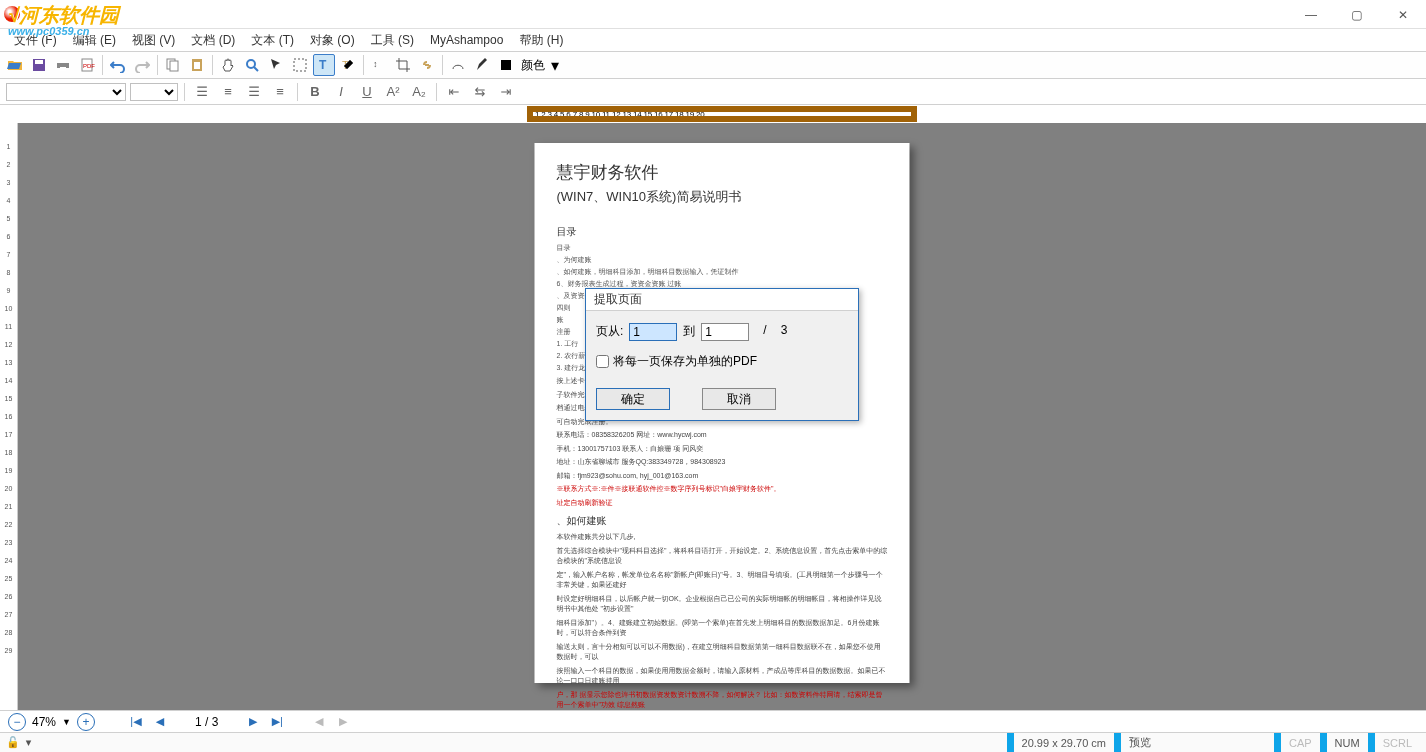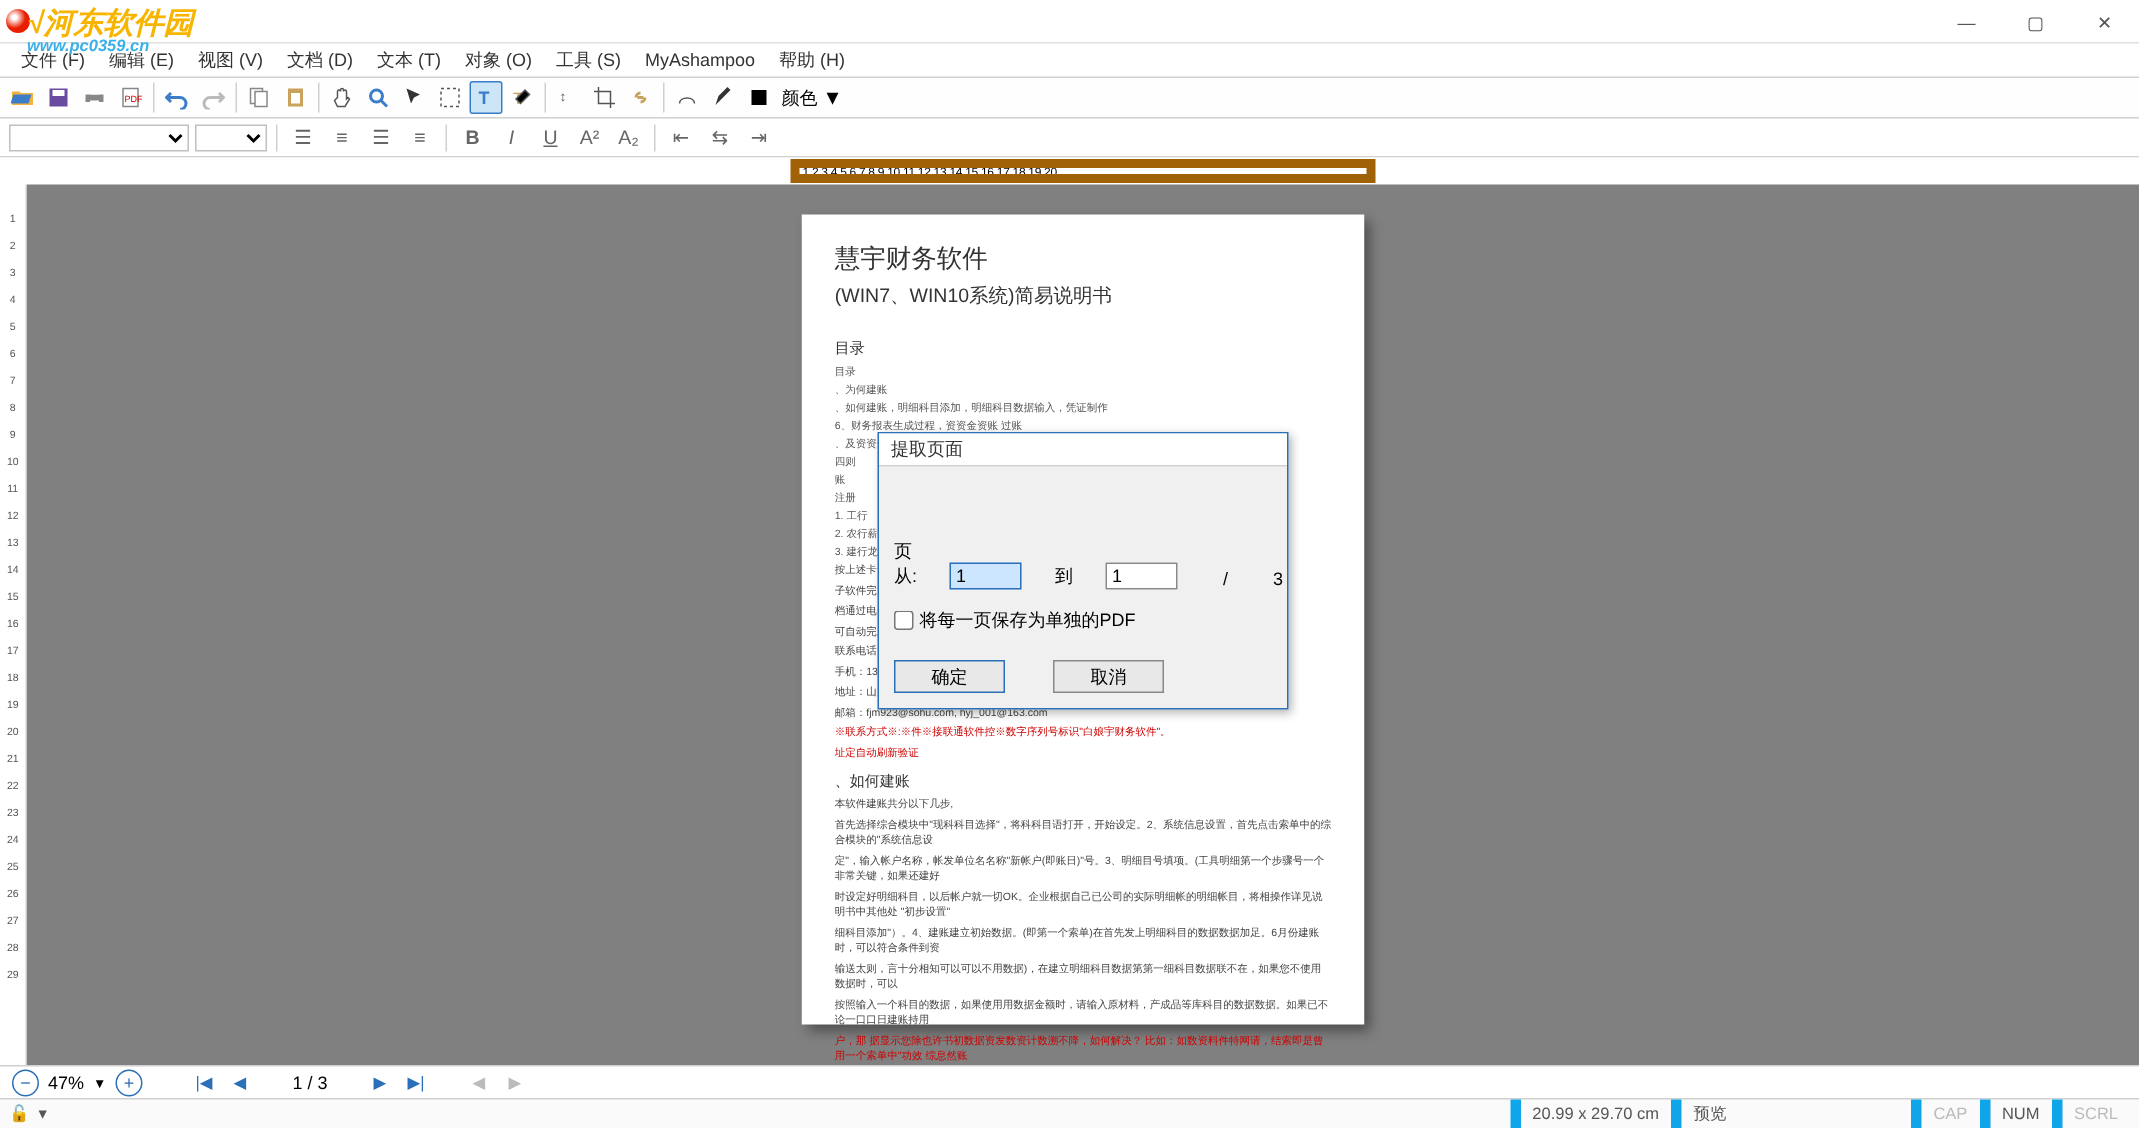--- a/index.html
+++ b/index.html
@@ -30,36 +30,36 @@
 .page { position: absolute; left: 50%; top: 20px; transform: translateX(-50%); width: 375px; height: 540px; background: #fff; box-shadow: 4px 4px 8px rgba(0,0,0,0.4); padding: 18px 22px; font-size: 8px; color: #333; }
 .page h1 { font-size: 17px; font-weight: 400; margin-bottom: 4px; }
 .page h2 { font-size: 13px; font-weight: 400; margin-bottom: 19px; }
 .page h3 { font-size: 10px; font-weight: 400; margin-bottom: 4px; }
 .page .toc li { font-size: 7px; color: #555; margin: 2px 0; list-style: none; }
 .page p { font-size: 7px; line-height: 1.5; margin: 3px 0; color: #444; }
 .page .red { color: #c00; }
 .dialog { position: absolute; left: 50%; top: 165px; transform: translateX(-50%); width: 274px; background: #f0f0f0; border: 1px solid #2a6fb8; box-shadow: 2px 2px 6px rgba(0,0,0,0.3); z-index: 100; }
 .dialog-title { height: 22px; background: #fff; border-bottom: 1px solid #d0d0d0; padding: 0 8px; font-size: 12px; display: flex; align-items: center; color: #333; }
 .dialog-body { padding: 12px 10px 10px; font-size: 12px; }
-.dlg-row { display: flex; align-items: flex-end; margin-bottom: 12px; gap: 22px; margin-top: 36px; }
+.dlg-row { display: flex; align-items: flex-start; margin-bottom: 12px; gap: 6px; }
 .dlg-input { width: 48px; height: 18px; border: 1px solid #888; font-size: 12px; padding: 0 3px; }
 .dlg-input.focus { border: 1px solid #2a6fb8; background: #cde6ff; }
 .dlg-check { display: flex; align-items: center; gap: 4px; margin-bottom: 18px; }
 .dlg-check input { width: 13px; height: 13px; }
 .dlg-buttons { display: flex; gap: 32px; }
 .dlg-btn { width: 74px; height: 22px; border: 1px solid #888; background: #e8e8e8; font-size: 12px; display: flex; align-items: center; justify-content: center; }
 .dlg-btn.primary { border: 1px solid #2a6fb8; }
 .bottombar { position: absolute; bottom: 20px; left: 0; right: 0; height: 22px; border-top: 1px solid #d0d0d0; display: flex; align-items: center; padding: 0 8px; gap: 6px; font-size: 12px; background: #fff; }
 .zoom-btn { width: 18px; height: 18px; border: 1px solid #2a6fb8; border-radius: 50%; display: flex; align-items: center; justify-content: center; font-size: 12px; color: #2a6fb8; }
 .nav-btn { width: 18px; height: 18px; display: flex; align-items: center; justify-content: center; color: #2a6fb8; font-size: 11px; }
 .nav-btn.disabled { color: #bbb; }
 .statusbar { position: absolute; bottom: 0; left: 0; right: 0; height: 20px; border-top: 1px solid #d0d0d0; display: flex; align-items: center; padding: 0 6px; font-size: 11px; color: #555; background: #fafafa; }
 .status-spacer { flex: 1; }
 .status-cell { padding: 0 8px; border-left: 7px solid #0ea5e9; height: 100%; display: flex; align-items: center; }
-.watermark { position: absolute; top: 2px; left: 18px; z-index: 200; pointer-events: none; font-size: 20px; font-weight: bold; color: #3bb0e8; font-style: italic; text-shadow: 1px 1px 0 #fff; }
+.watermark { position: absolute; top: 2px; left: 8px; z-index: 200; pointer-events: none; font-size: 20px; font-weight: bold; color: #3bb0e8; font-style: italic; text-shadow: 1px 1px 0 #fff; }
 .watermark span { color: #f7b500; }
 .watermark .sub { display: block; font-size: 11px; color: #3bb0e8; font-weight: bold; margin-top: -4px; }
 .icon-svg { width: 16px; height: 16px; }
 </style>
 </head>
 <body>
 
 <div class="watermark">
   <span>√</span><span>河东软件园</span>
   <span class="sub">www.pc0359.cn</span>

